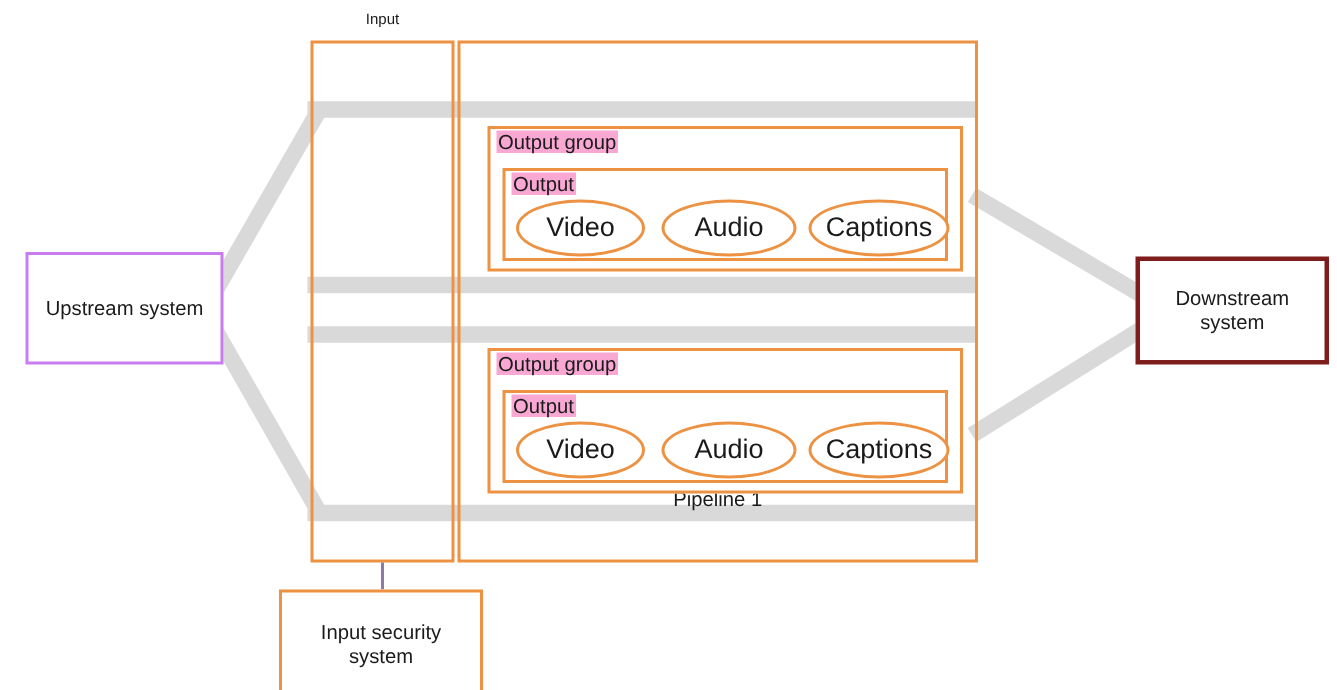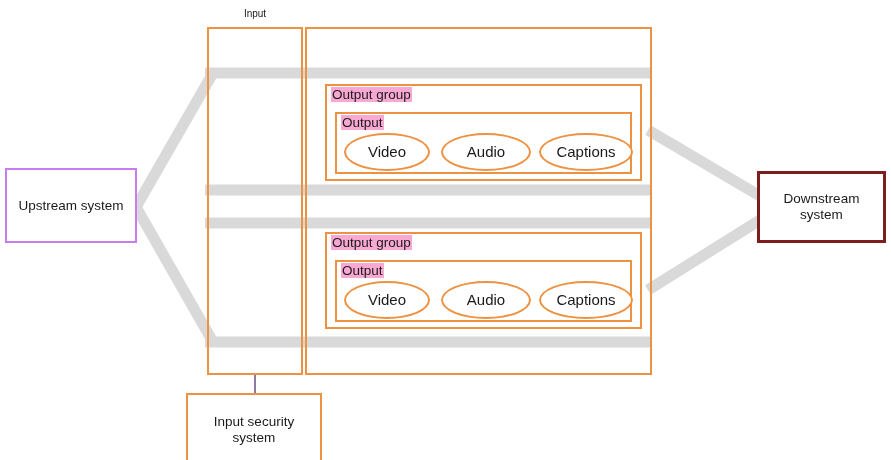--- a/index.html
+++ b/index.html
@@ -78,33 +78,33 @@
     white-space: nowrap;
   }
 
   
   .ellipse {
     position: absolute;
     border: 2.5px solid #ED9243;
     border-radius: 50%;
     background: #ffffff;
     box-sizing: border-box;
-    font-size: 15px;
+    font-size: 18px;
     color: #1a1a1a;
   }
 
   
   .sysbox {
     position: absolute;
     background: #ffffff;
     box-sizing: border-box;
     font-size: 13.5px;
     color: #1a1a1a;
   }
-  .sysbox.upstream { border: 2.5px solid #C77DEF; }
+  .sysbox.upstream { border: 2.5px solid #C77DEF; margin-left: 12px; }
   .sysbox.downstream { border: 3px solid #7f1d1d; }
   .sysbox.secgroup { border: 2.5px solid #ED9243; }
 
   
   .stem {
     position: absolute;
     background: #8E7AA6;
   }
 </style>
 </head>
@@ -133,20 +133,21 @@
   </svg>
 
   <div class="abs caption ctr" style="left:207px; top:5px; width:96px; height:18px;">Input</div>
 
 
   <div class="abs obox" style="left:207px; top:27px; width:96px; height:348px;"></div>
 
   <div class="abs obox" style="left:305px; top:27px; width:347px; height:348px;">
 
 
+    <div class="pipelabel" style="top:296px;">Pipeline 1</div>
   </div>
 
   <div class="abs obox-fill" style="left:325px; top:84px; width:317px; height:97px;">
     <div class="boxlabel">Output group</div>
   </div>
 
   <div class="abs obox-fill" style="left:335px; top:112px; width:297px; height:62px;">
     <div class="boxlabel">Output</div>
   </div>
 

